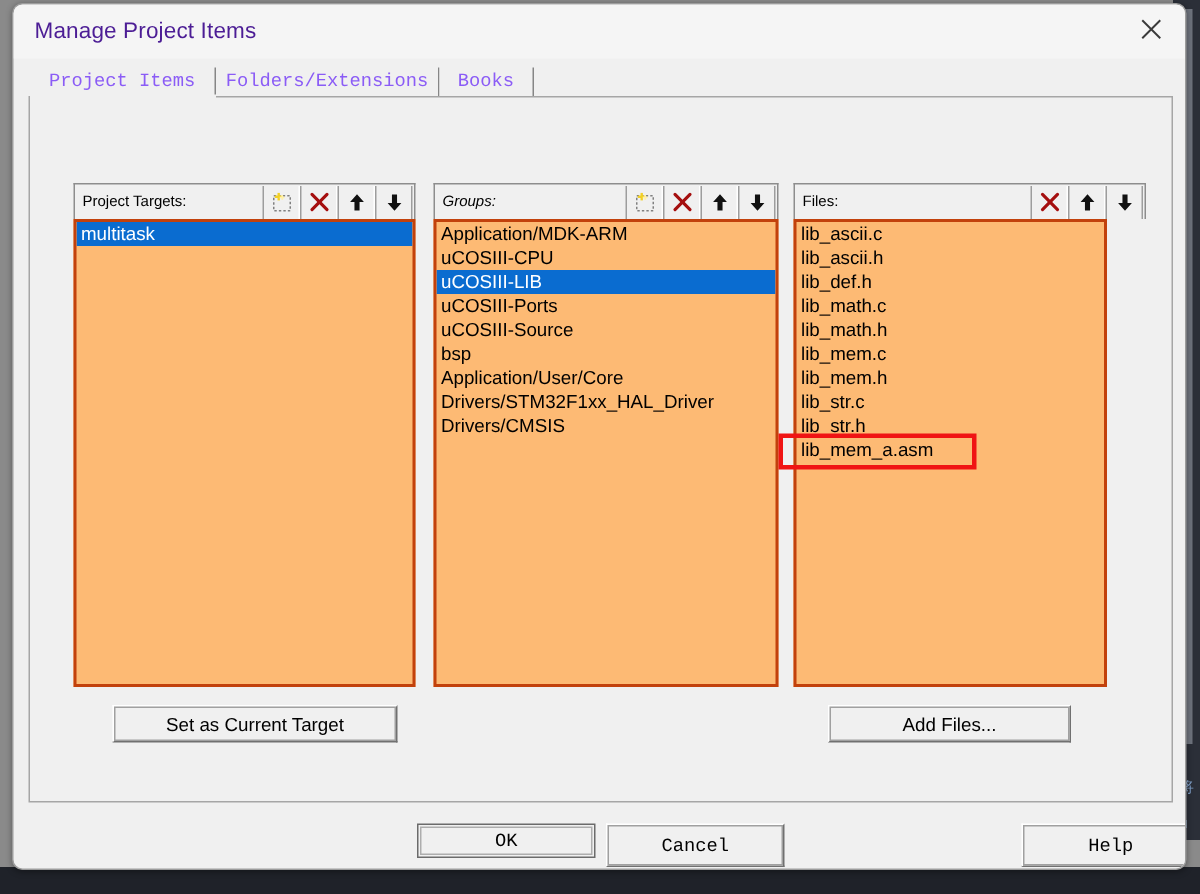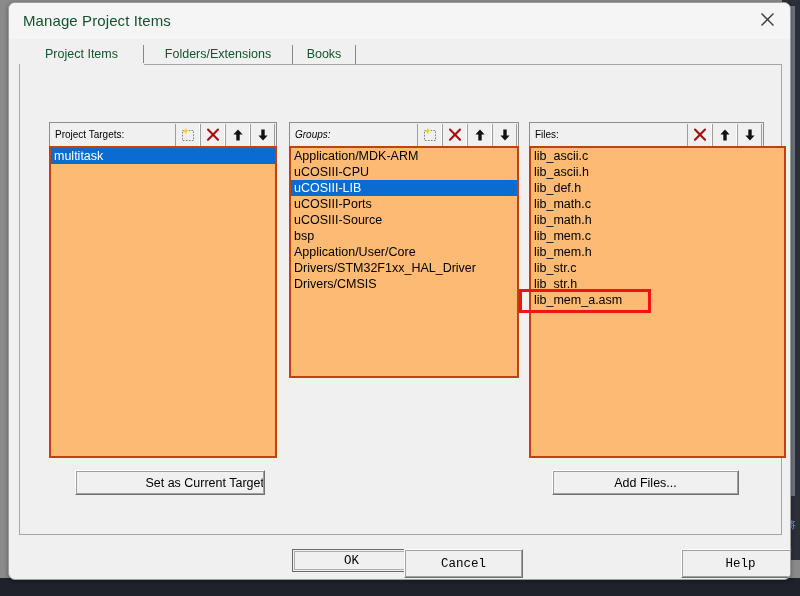--- a/index.html
+++ b/index.html
@@ -66,21 +66,21 @@
   #titlebar {
     position: relative;
     height: 36px;
     background: #f5f5f5;
   }
   #title-text {
     position: absolute;
     left: 14px;
     top: 9px;
     font-size: 15px;
-    color: #14532d;
+    color: #4c1d95;
     letter-spacing: .1px;
   }
   #close-btn {
     position: absolute;
     right: 0px;
     top: 0px;
     width: 46px;
     height: 33px;
     display: flex;
     align-items: center;
@@ -95,23 +95,23 @@
     left: 10px;
     top: 40px;
     width: 763px;
     height: 22px;
   }
   .tab {
     position: absolute;
     top: 0;
     height: 22px;
     box-sizing: border-box;
-    font-family: Liberation Sans, sans-serif;
+    font-family: Liberation Mono, monospace;
     font-size: 12.5px;
-    color: #14532d;
+    color: #8b5cf6;
     display: flex;
     align-items: center;
     justify-content: center;
     background: #f0f0f0;
     cursor: default;
   }
   .tab.active {
     background: #f0f0f0;
     border-left: 1px solid #f0f0f0;
   }
@@ -353,21 +353,21 @@
           <path d="M7 1.5 L11.6 6.6 L8.7 6.6 L8.7 12.4 L5.3 12.4 L5.3 6.6 L2.4 6.6 Z" fill="#111"></path>
         </svg>
       </div>
       <div class="tool-btn">
         <svg width="14" height="14" viewBox="0 0 14 14">
           <path d="M7 12.5 L11.6 7.4 L8.7 7.4 L8.7 1.6 L5.3 1.6 L5.3 7.4 L2.4 7.4 Z" fill="#111"></path>
         </svg>
       </div>
     </div>
   </div>
-  <div class="listbox" id="groups-list" style="left:280px; top:143px; width:230px; height:232px;">
+  <div class="listbox" id="groups-list" style="left:280px; top:143px; width:230px; height:312px;">
       <div class="list-item">Application/MDK-ARM</div>
       <div class="list-item">uCOSIII-CPU</div>
       <div class="list-item selected">uCOSIII-LIB</div>
       <div class="list-item">uCOSIII-Ports</div>
       <div class="list-item">uCOSIII-Source</div>
       <div class="list-item">bsp</div>
       <div class="list-item">Application/User/Core</div>
       <div class="list-item">Drivers/STM32F1xx_HAL_Driver</div>
       <div class="list-item">Drivers/CMSIS</div>
     </div>
@@ -386,43 +386,43 @@
           <path d="M7 1.5 L11.6 6.6 L8.7 6.6 L8.7 12.4 L5.3 12.4 L5.3 6.6 L2.4 6.6 Z" fill="#111"></path>
         </svg>
       </div>
       <div class="tool-btn">
         <svg width="14" height="14" viewBox="0 0 14 14">
           <path d="M7 12.5 L11.6 7.4 L8.7 7.4 L8.7 1.6 L5.3 1.6 L5.3 7.4 L2.4 7.4 Z" fill="#111"></path>
         </svg>
       </div>
     </div>
   </div>
-  <div class="listbox" id="files-list" style="left:520px; top:143px; width:257px; height:312px;">
+  <div class="listbox" id="files-list" style="left:520px; top:143px; width:209px; height:312px;">
       <div class="list-item">lib_ascii.c</div>
       <div class="list-item">lib_ascii.h</div>
       <div class="list-item">lib_def.h</div>
       <div class="list-item">lib_math.c</div>
       <div class="list-item">lib_math.h</div>
       <div class="list-item">lib_mem.c</div>
       <div class="list-item">lib_mem.h</div>
       <div class="list-item">lib_str.c</div>
       <div class="list-item">lib_str.h</div>
       <div class="list-item">lib_mem_a.asm</div>
     </div>
 
   <div id="annotation-box" style="top: 286px; border-color: rgb(240, 20, 20);"></div>
 
-  <div class="push-btn" style="left:66px; top:467px; width:190px; height:25px;justify-content:flex-end;">
+  <div class="push-btn" style="left:66px; top:467px; width:190px; height:25px;">
     <span>Set as Current Target</span>
   </div>
-  <div class="push-btn" style="left:543px; top:467px; width:187px; height:25px;">
+  <div class="push-btn" style="left:543px; top:467px; width:162px; height:25px;">
     <span>Add Files...</span>
   </div>
 
-  <div class="push-btn mono default" style="left:283px; top:546px; width:119px; height:23px;text-align:right;">
+  <div class="push-btn mono default" style="left:269px; top:546px; width:119px; height:23px;text-align:right;">
     <span>OK</span>
   </div>
   <div class="push-btn mono" style="left:395px; top:546px; width:119px; height:29px;">
     <span>Cancel</span>
   </div>
   <div class="push-btn mono" style="left:652px; top:546px; width:119px; height:29px;margin-left:20px;">
     <span>Help</span>
   </div>
 
 </div>

